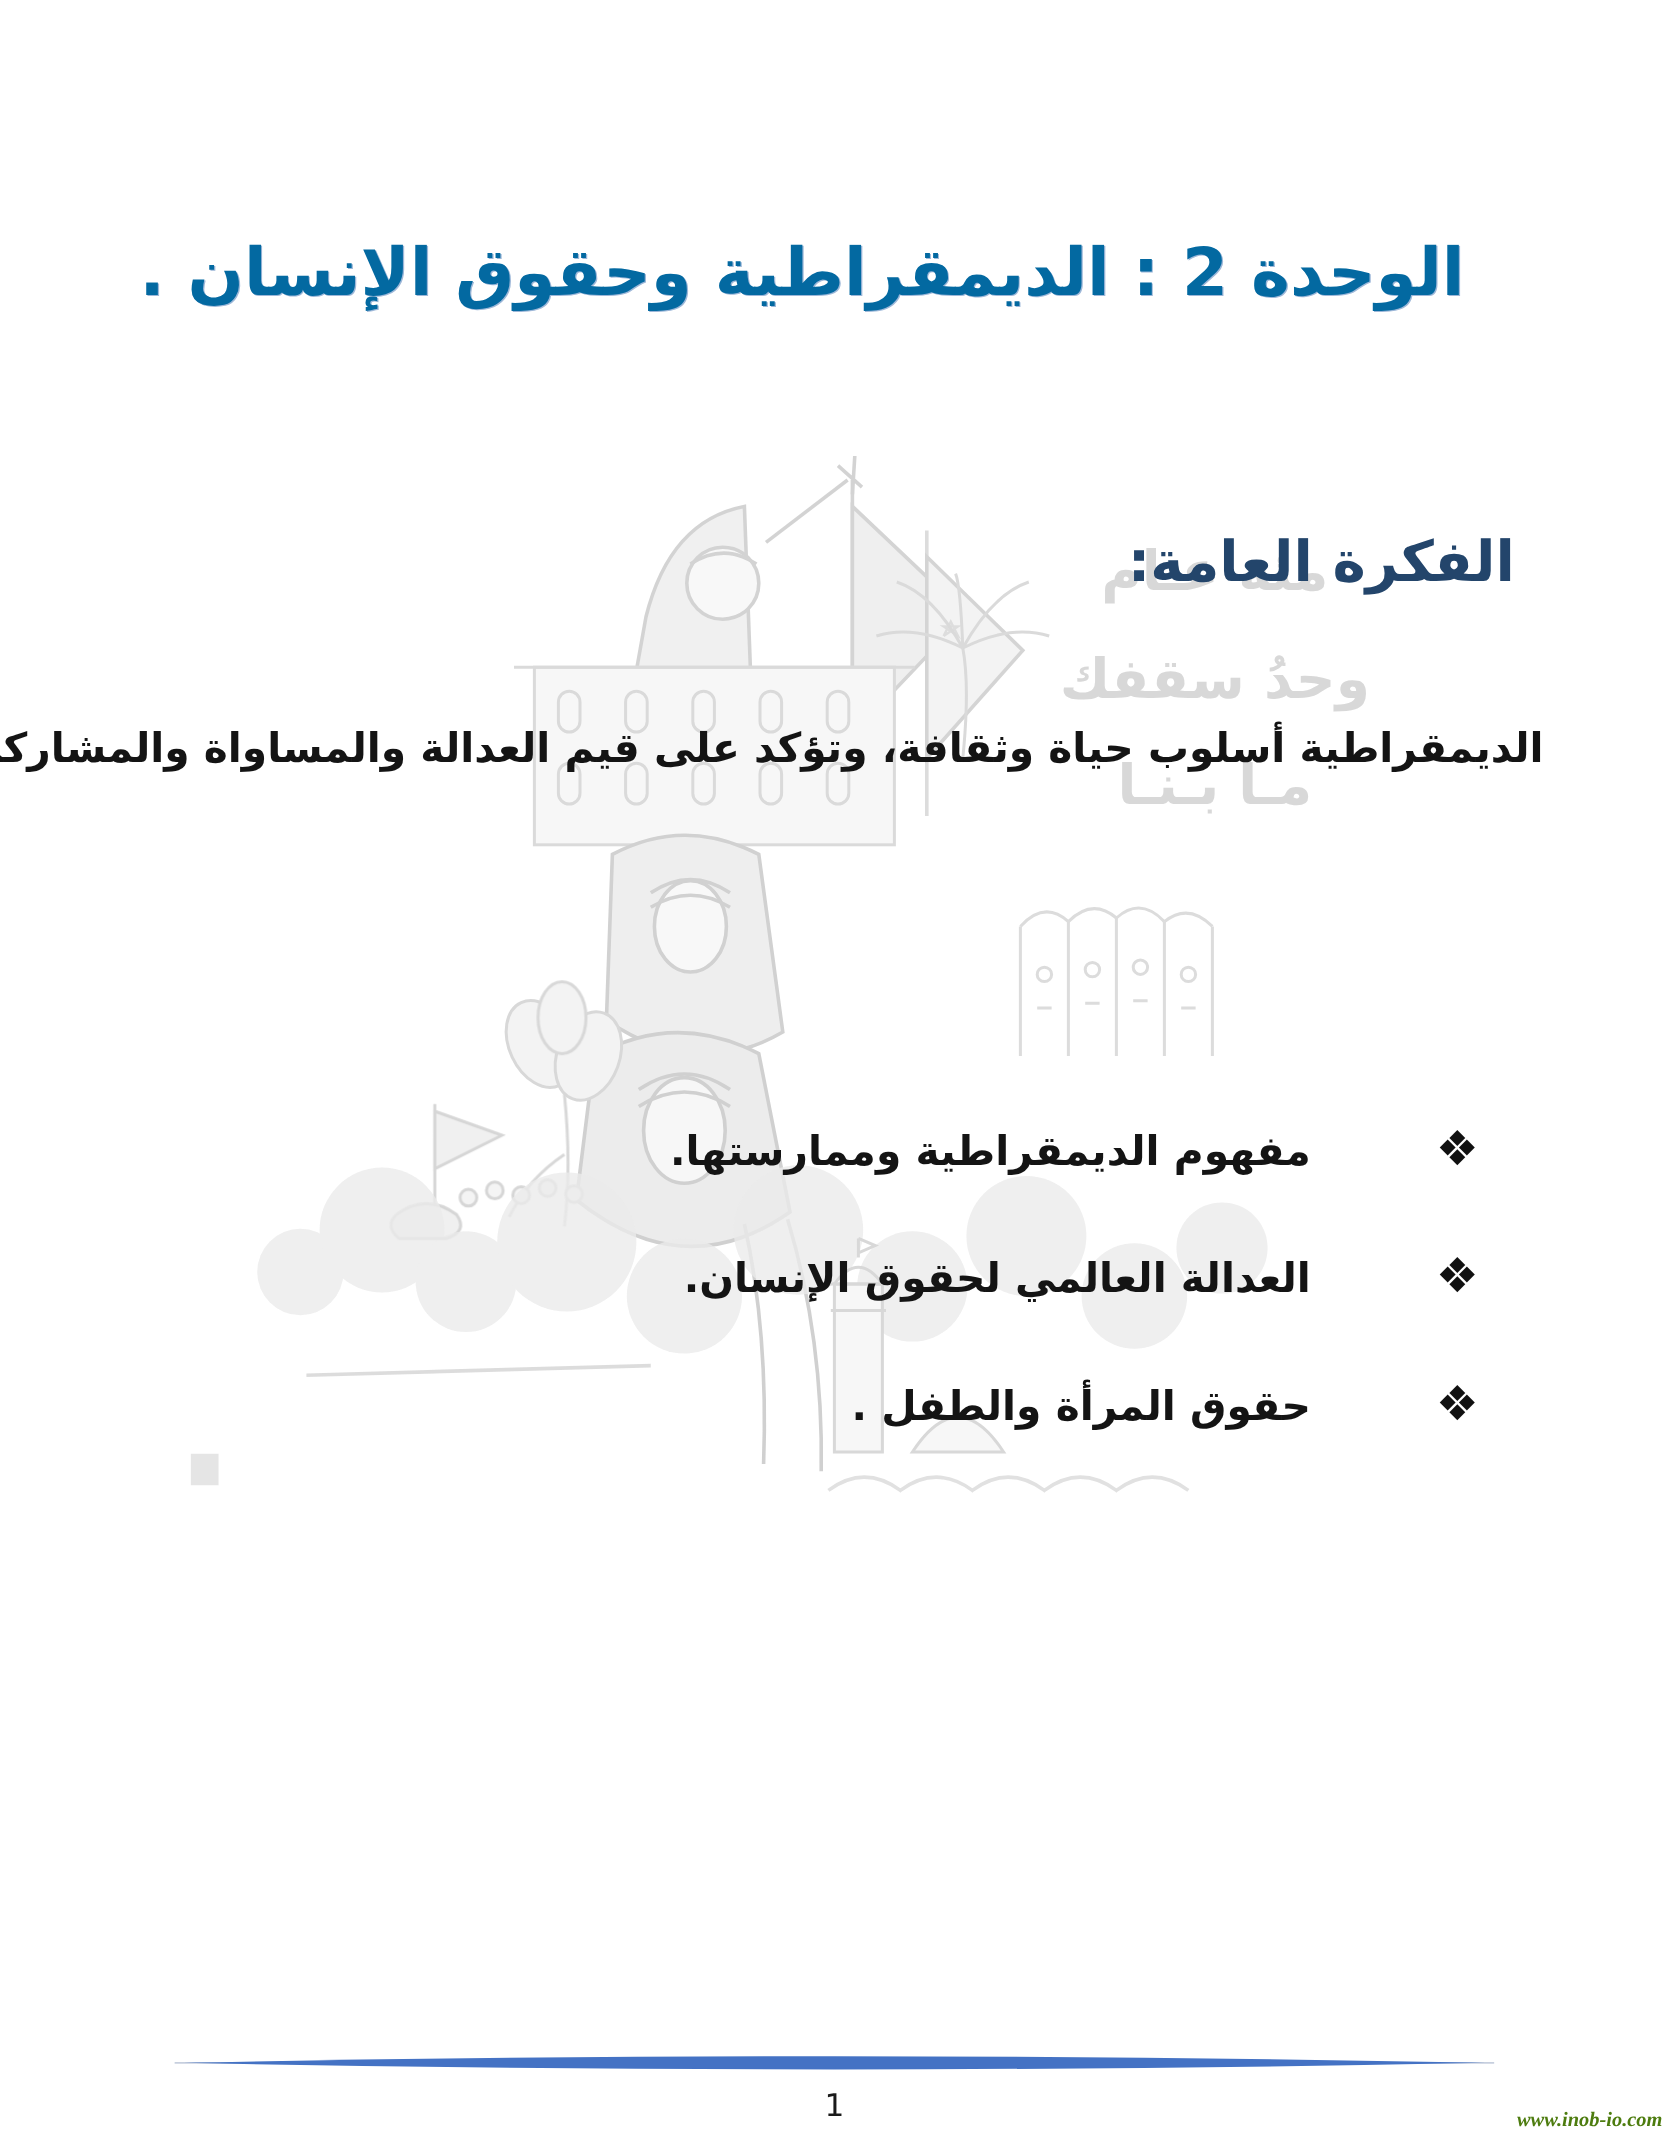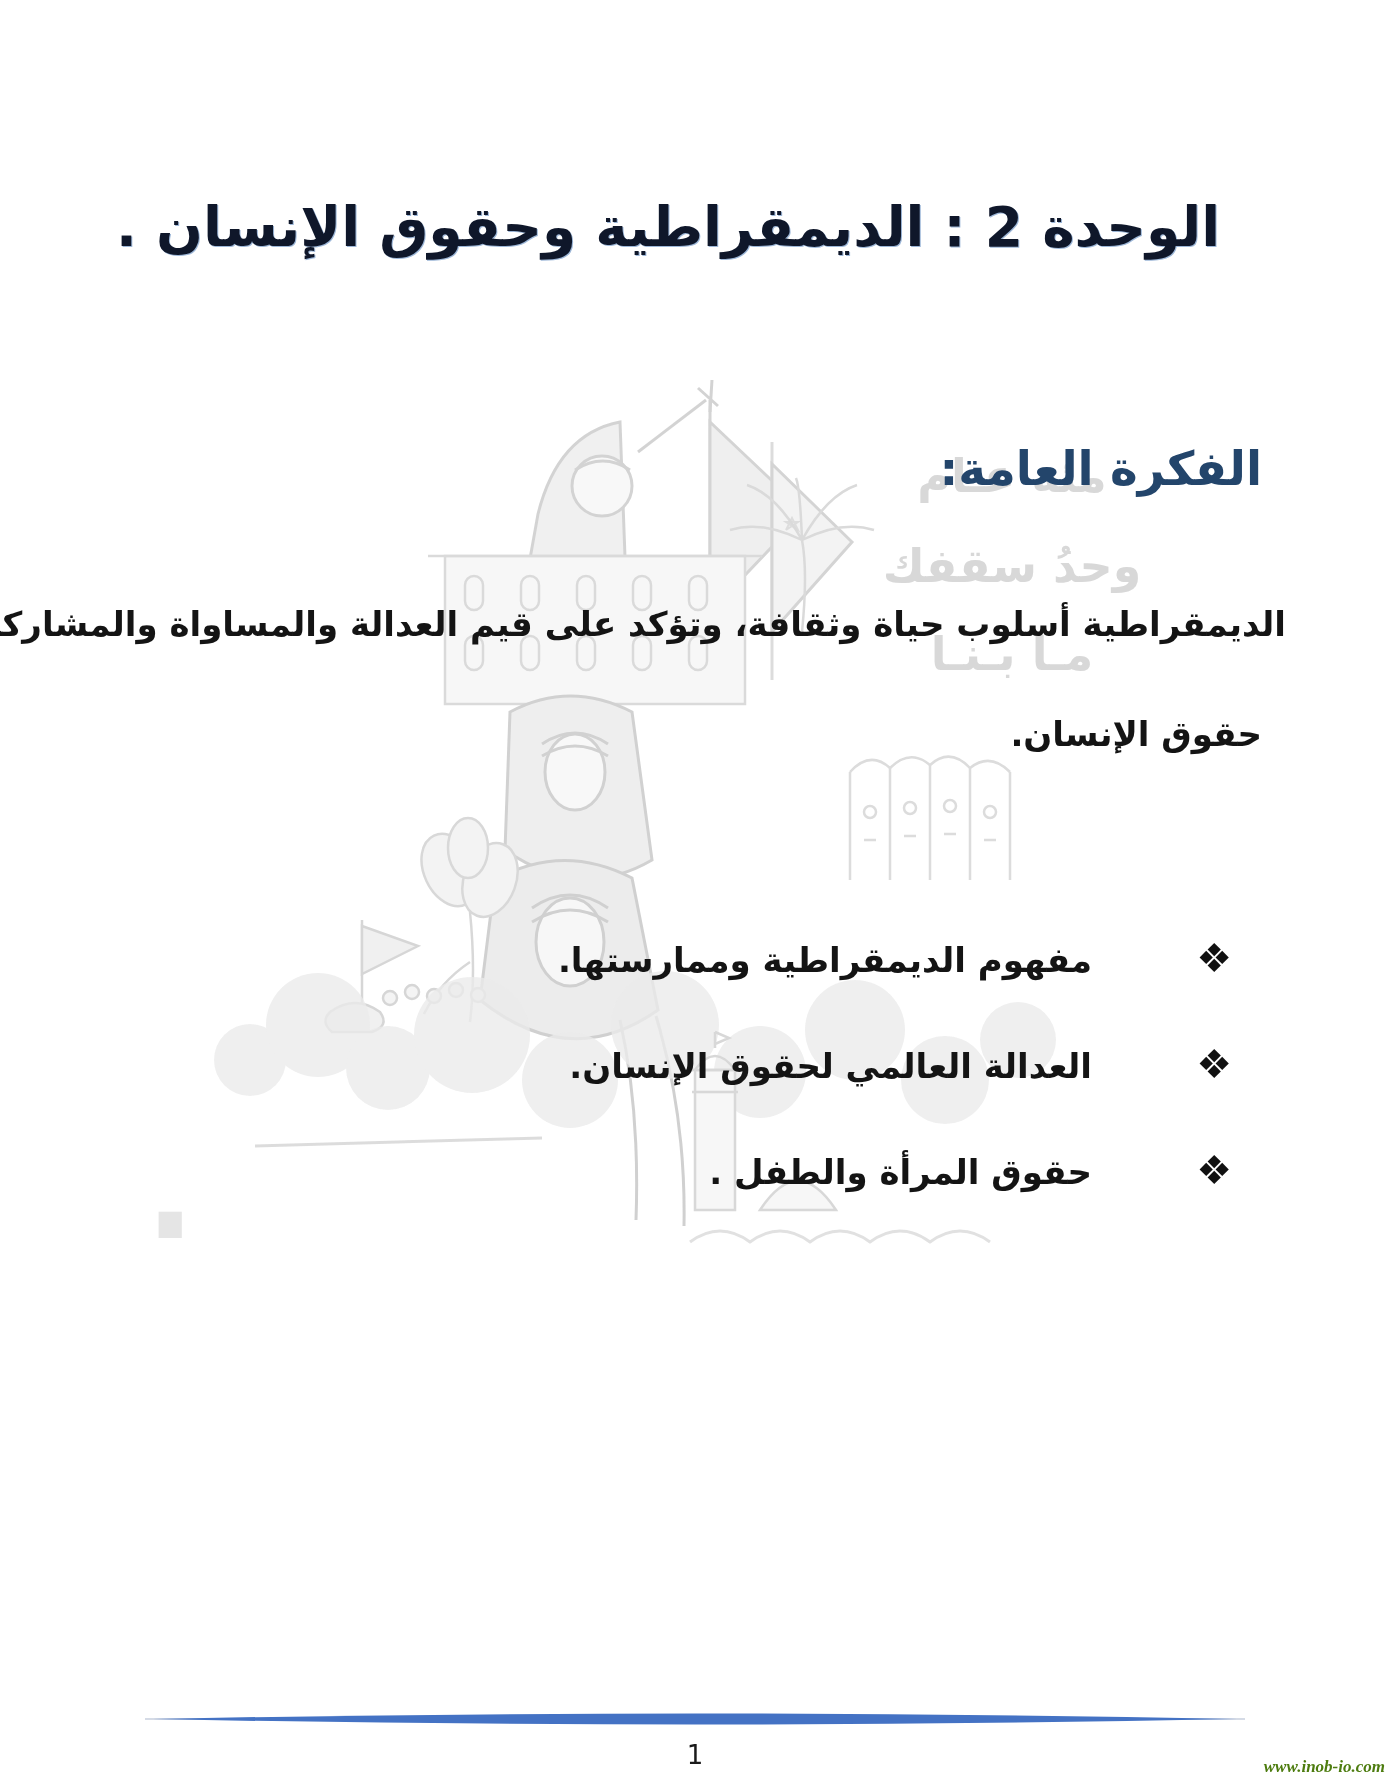--- a/index.html
+++ b/index.html
@@ -9,21 +9,21 @@
     background:#ffffff;
     font-family:"DejaVu Sans",sans-serif;
     direction:rtl;
     overflow:hidden;
   }
   
   .title{
     position:absolute;top:158px;right:170px;left:170px;
     text-align:center;
     font-size:55px;font-weight:bold;
-    color:#0f172a;
+    color:#0369a1;
     text-shadow:1px 1px 0 #9db7d8;
     white-space:nowrap;
   }
   .h-general{
     position:absolute;top:402px;right:128px;
     font-size:47px;font-weight:bold;
     color:#23456b;
     text-align:right;
   }
   .body1{
@@ -203,21 +203,20 @@
       <path d="M540,862 q30,-22 60,0 q30,-22 60,0 q30,-22 60,0 q30,-22 60,0 q30,-22 60,0" stroke="#dedede" stroke-width="3" fill="none"></path>
 
       <text class="wm-number" x="78" y="905">١٠٠</text>
     </g>
   </svg>
 
   <h1 class="title">الوحدة 2 : الديمقراطية وحقوق الإنسان .</h1>
 
   <h2 class="h-general">الفكرة العامة:</h2>
   <p class="body1">الديمقراطية أسلوب حياة وثقافة، وتؤكد على قيم العدالة والمساواة والمشاركة، والمحافظة على</p>
-  <p class="body2">حقوق الإنسان.</p>
 
 
   <ul class="bullets">
     <li>
       <span class="bullet-marker">❖</span>
       <span class="bullet-text">مفهوم الديمقراطية وممارستها.</span>
     </li>
     <li>
       <span class="bullet-marker">❖</span>
       <span class="bullet-text">العدالة العالمي لحقوق الإنسان.</span>

